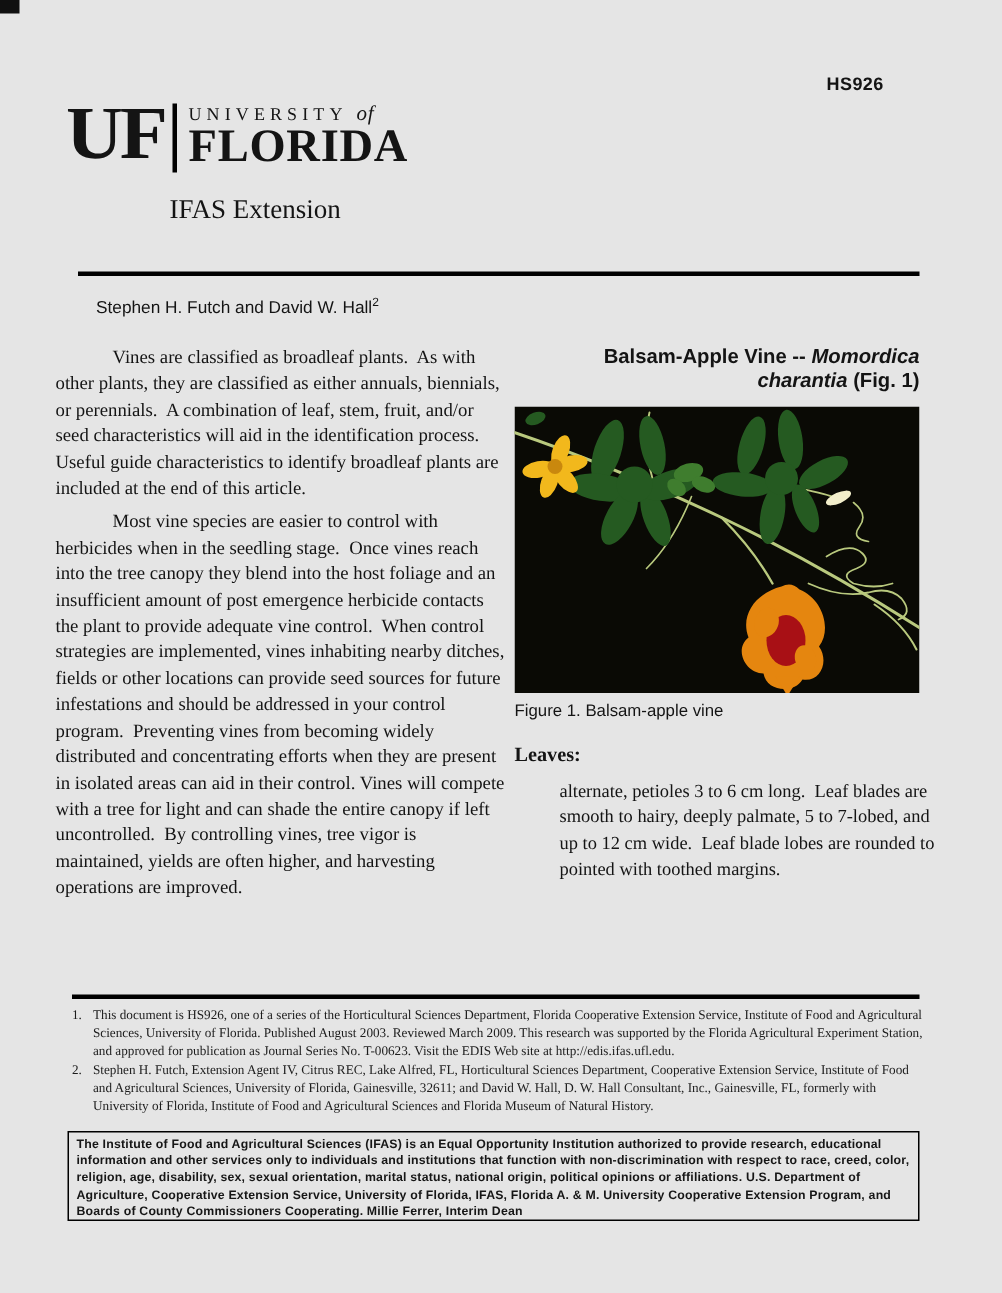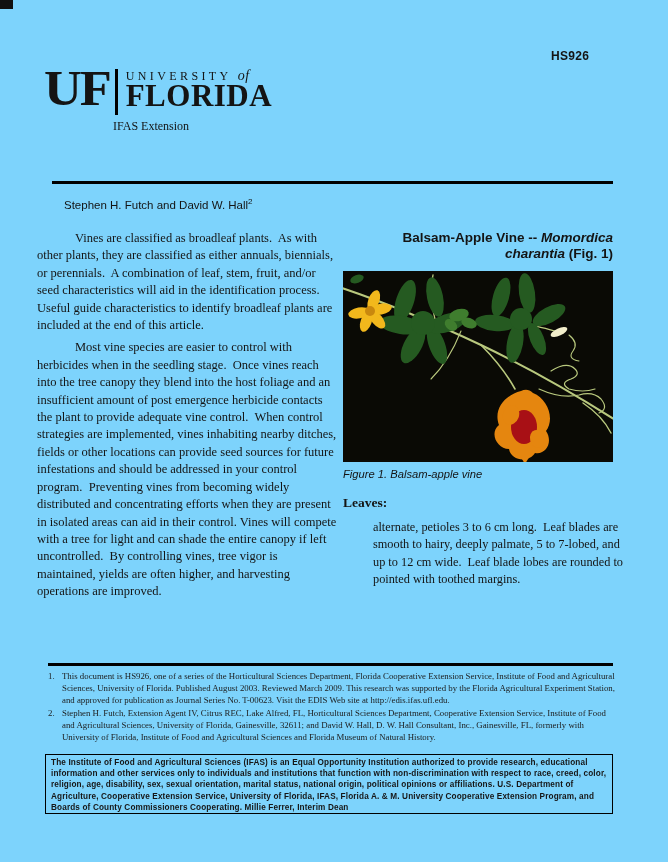--- a/index.html
+++ b/index.html
@@ -1,53 +1,53 @@
 <!DOCTYPE html>
 <html><head>
 <meta charset="utf-8">
 <style>
   html,body{margin:0;padding:0;background:#ffffff;}
   #page{
     position:relative;
     width:668px;height:862px;
-    background:#7dd3fc;
+    background:#e5e5e5;
     color:#141414;
     font-family:"Liberation Serif", serif;
     overflow:hidden;
   }
   .abs{position:absolute;}
   
   .corner-artifact{left:0;top:0;width:13px;height:9px;background:#101010;}
   
   .hs-number{left:551px;top:49px;font-family:"Liberation Sans",sans-serif;font-weight:bold;font-size:12px;letter-spacing:.3px;}
   
   .logo{left:44px;top:68px;}
   .logo-row{display:flex;align-items:flex-start;}
   .uf-letters{font-family:"Liberation Serif",serif;font-weight:bold;font-size:50px;line-height:40px;letter-spacing:-2px;transform:scaleX(1.05);transform-origin:left top;}
   .logo-bar{width:3px;height:46px;background:#000;margin:1px 8px 0 8px;flex:none;}
   .logo-text{display:flex;flex-direction:column;}
   .univ-line{font-family:"Liberation Serif",serif;font-size:12px;letter-spacing:3.4px;line-height:12px;margin-top:2px;white-space:nowrap;}
   .univ-of{font-style:italic;font-size:14px;letter-spacing:.5px;text-transform:lowercase;text-align:right;}
   .florida-word{font-family:Liberation Serif, serif;font-weight:bold;font-size:31px;line-height:28px;letter-spacing:.5px;}
-  .ifas-line{font-family:"Liberation Serif",serif;font-size:12px;margin:4px 0 0 69px;}
+  .ifas-line{font-family:"Liberation Serif",serif;font-size:18px;margin:14px 0 0 69px;}
   
   .doc-title{left:52px;top:150px;font-family:"Liberation Sans",sans-serif;font-weight:bold;font-size:19px;white-space:nowrap;}
   .doc-title sup{font-size:12px;}
   .title-rule{left:52px;top:181px;width:561px;height:3px;background:#000;}
   .authors{left:64px;top:197px;font-family:"Liberation Sans",sans-serif;font-size:11.5px;}
   .authors sup{font-size:8px;}
   
   .col-left{left:37px;top:230px;width:300px;font-size:12.5px;line-height:17.4px;text-align:left;}
   .col-left p{margin:0 0 5px 0;text-indent:38px;white-space:pre-wrap;}
   
   .species-heading{left:343px;top:230px;width:270px;text-align:right;font-family:"Liberation Sans",sans-serif;font-weight:bold;font-size:13.5px;line-height:16px;}
   .species-heading .it{font-style:italic;}
   .figure-wrap{left:343px;top:271px;width:270px;height:191px;}
   .figure-wrap svg{display:block;}
-  .caption{left:343px;top:468px;width:270px;font-family:"Liberation Sans",sans-serif;font-size:11.2px;font-style:italic;}
+  .caption{left:343px;top:468px;width:270px;font-family:"Liberation Sans",sans-serif;font-size:11.2px;}
   .leaves-heading{left:343px;top:495px;font-weight:bold;font-size:13.5px;}
   .leaves-text{left:373px;top:519px;width:256px;font-size:12.3px;line-height:17.3px;white-space:pre-wrap;}
   
   .fn-rule{left:48px;top:663px;width:565px;height:2.5px;background:#000;}
   .footnotes{left:48px;top:671px;width:567px;font-size:8.8px;line-height:11.9px;color:#1c1c1c;}
   .footnote{display:flex;margin-bottom:1px;}
   .fn-num{flex:none;width:11px;margin-right:3px;text-align:left;}
   .fn-text{flex:1;}
   
   .footer-box{left:45px;top:754px;width:556px;border:1.5px solid #000;padding:2px 5px 0 5px;

